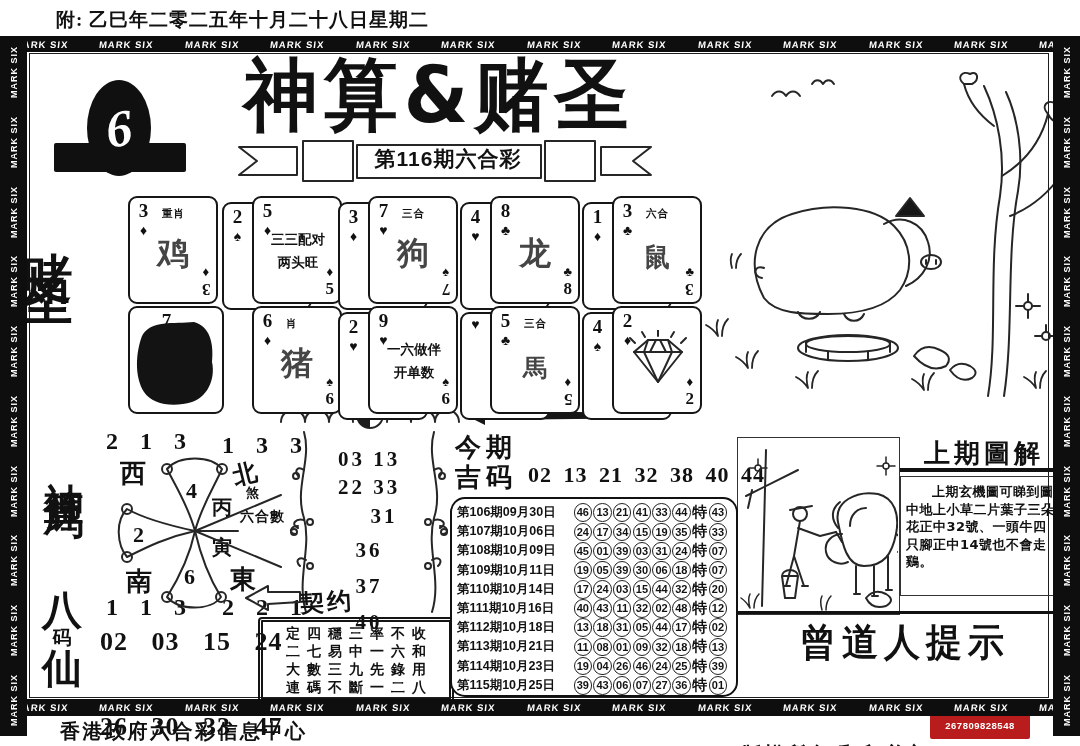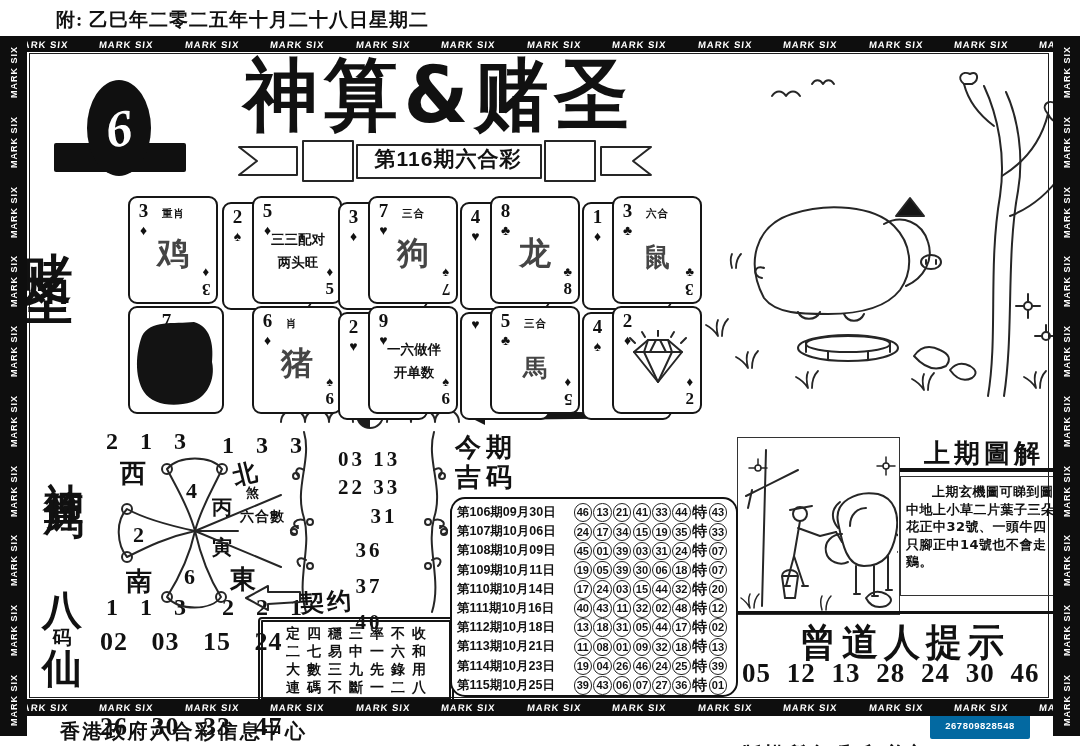--- a/index.html
+++ b/index.html
@@ -78,21 +78,21 @@
   .li-underline{left:900px;top:468px;width:163px;height:4px;background:#111;}
   .li-box{left:900px;top:476px;width:162px;height:120px;border:1.5px solid #333;box-sizing:border-box;padding:6px 5px;}
   .li-body{font:700 13px/17.5px "DejaVu Sans",sans-serif;text-indent:26px;letter-spacing:0.5px;}
   .tip-rule{left:737px;top:611px;width:328px;height:3px;background:#111;}
   .tip-title{left:760px;top:618px;width:290px;text-align:center;font:900 36px "DejaVu Sans",sans-serif;letter-spacing:6px;transform:scaleY(1.05);}
   .tip-nums{left:742px;top:658px;width:300px;font:700 27px "Liberation Serif",serif;word-spacing:8px;letter-spacing:1px;white-space:nowrap;}
   .farmer-frame{left:737px;top:437px;width:163px;height:178px;border:1.5px solid #333;box-sizing:border-box;}
   
   .foot-left{left:60px;top:718px;font:700 20px "DejaVu Sans",sans-serif;letter-spacing:2.5px;}
   .foot-right{left:742px;top:716px;font:900 20px "DejaVu Sans",sans-serif;letter-spacing:2px;margin-top:25px;}
-  .foot-code{left:930px;top:712px;width:100px;height:27px;background:#0369a1;border-radius:2px;
+  .foot-code{left:930px;top:712px;width:100px;height:27px;background:#b91c1c;border-radius:2px;
              display:flex;align-items:center;justify-content:center;}
   .foot-code span{color:#fff;font:700 9.5px "Liberation Sans",sans-serif;letter-spacing:0.5px;}
   svg{display:block;}
   .sk{stroke:#262626;fill:none;stroke-width:2;stroke-linecap:round;stroke-linejoin:round;}
 </style>
 </head>
 <body>
 
 <div id="page">
 
@@ -502,20 +502,21 @@
       <div class="contract-row">連碼不斷一二八</div>
     </div>
 
   <div class="abs eight-row" style="left:100px;top:627px;">02 03 15 24</div>
   <div class="abs eight-row" style="left:100px;top:664px;margin-top:48px;">26 30 33 47</div>
 
   <div class="abs lucky-title">
     <div>今期</div>
       <div>吉码</div>
   </div>
+  <div class="abs lucky-nums">02 13 21 32 38 40 44</div>
 
   <div class="abs results-box">
     <div>
         <div class="rrow">
           <span class="rlab">第106期09月30日</span>
           <span class="circ">46</span>
           <span class="circ">13</span>
           <span class="circ">21</span>
           <span class="circ">41</span>
           <span class="circ">33</span>
@@ -653,21 +654,20 @@
   </div>
 
   <div class="abs li-title">上期圖解</div>
   <div class="abs li-underline"></div>
   <div class="abs li-box">
     <div class="li-body">上期玄機圖可睇到圖中地上小草二片葉子三朵花正中32號、一頭牛四只腳正中14號也不會走鷄。</div>
   </div>
 
   <div class="abs tip-rule"></div>
   <div class="abs tip-title">曾道人提示</div>
-  <div class="abs tip-nums">05 12 13 28 24 30 46</div>
 
   <div class="abs foot-left">香港政府六合彩信息中心</div>
   <div class="abs foot-right">版權所有 翻印必究</div>
   <div class="abs foot-code">
     <span>267809828548</span>
   </div>
 
 </div>
 
 </body></html>

